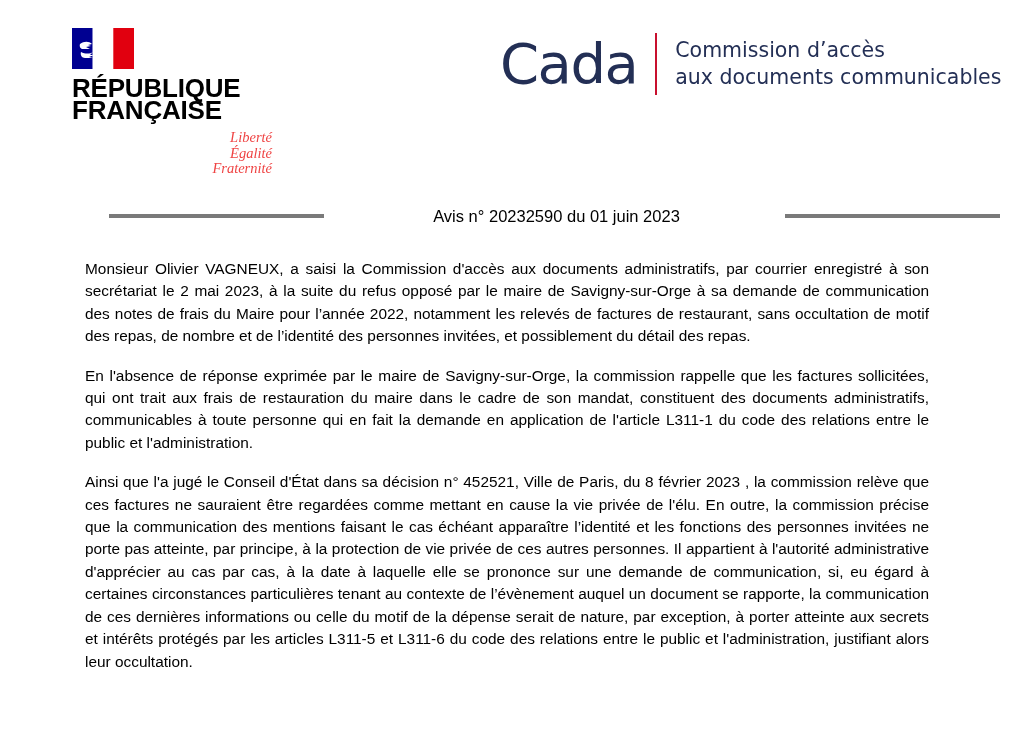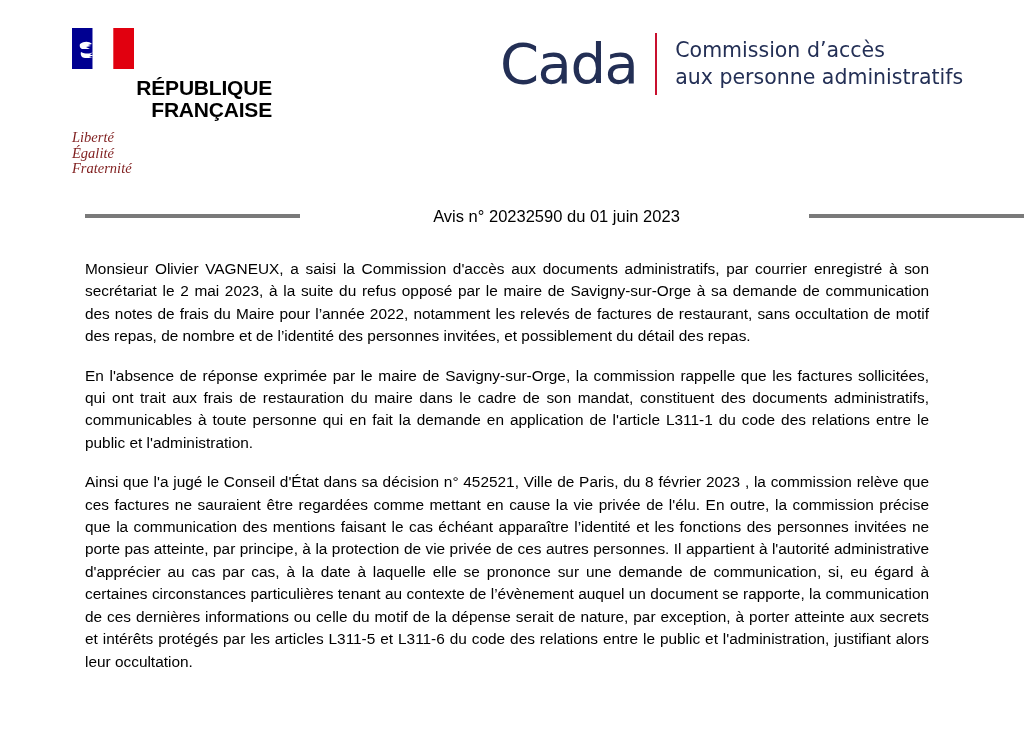--- a/index.html
+++ b/index.html
@@ -31,35 +31,35 @@
   }
   .rf-flag {
     width: 62px;
     height: 41px;
     display: block;
   }
   .rf-title {
     margin-top: 8px;
     font-family: "Liberation Sans", sans-serif;
     font-weight: bold;
-    font-size: 21px;
+    font-size: 26px;
     line-height: 22px;
     letter-spacing: -0.2px;
     color: #000000;
     white-space: pre-line;
-    text-align: right;
   }
   .rf-motto {
     margin-top: 9px;
     font-family: "Liberation Serif", serif;
     font-style: italic;
     font-size: 14.5px;
     line-height: 15.5px;
-    color: #7f1d1d;
+    color: #ef4444;
     white-space: pre-line;
+    text-align: right;
   }
 
   
   .cada-block {
     position: absolute;
     left: 500px;
     top: 28px;
     display: flex;
     align-items: center;
     height: 72px;
@@ -88,21 +88,21 @@
   }
 
   
   .title-row {
     position: absolute;
     left: 0;
     top: 206px;
     width: 1024px;
     display: flex;
     align-items: center;
-    justify-content: space-between;
+    justify-content: center;
     gap: 25px;
   }
   .title-rule {
     height: 4px;
     background: #7a7a7a;
     width: 215px;
     flex: 0 0 auto;
   }
   .title-rule.left  { margin-right: 84px; margin-left: 85px; }
   .title-rule.right { margin-left: 80px; }
@@ -150,21 +150,21 @@
 FRANÇAISE</div>
     <div class="rf-motto">Liberté
 Égalité
 Fraternité</div>
   </div>
 
   <div class="cada-block">
     <div class="cada-word">Cada</div>
     <div class="cada-rule"></div>
     <div class="cada-tagline">Commission d’accès
-aux personne administratifs</div>
+aux documents communicables</div>
   </div>
 
 </div>
 
 <div class="title-row">
   <div class="title-rule left"></div>
   <div class="doc-title">Avis n° 20232590 du 01 juin 2023</div>
   <div class="title-rule right"></div>
 </div>
 

